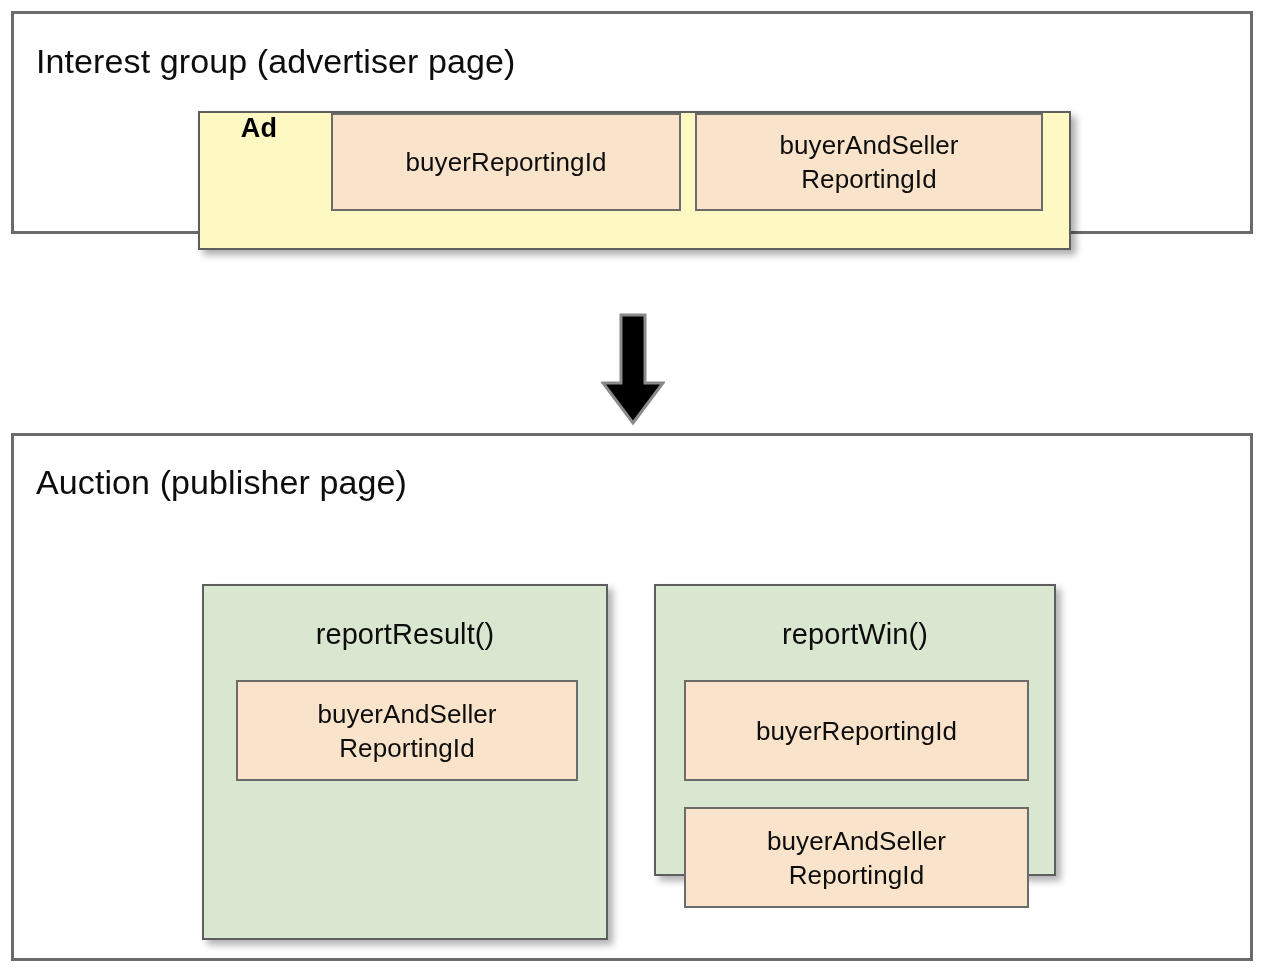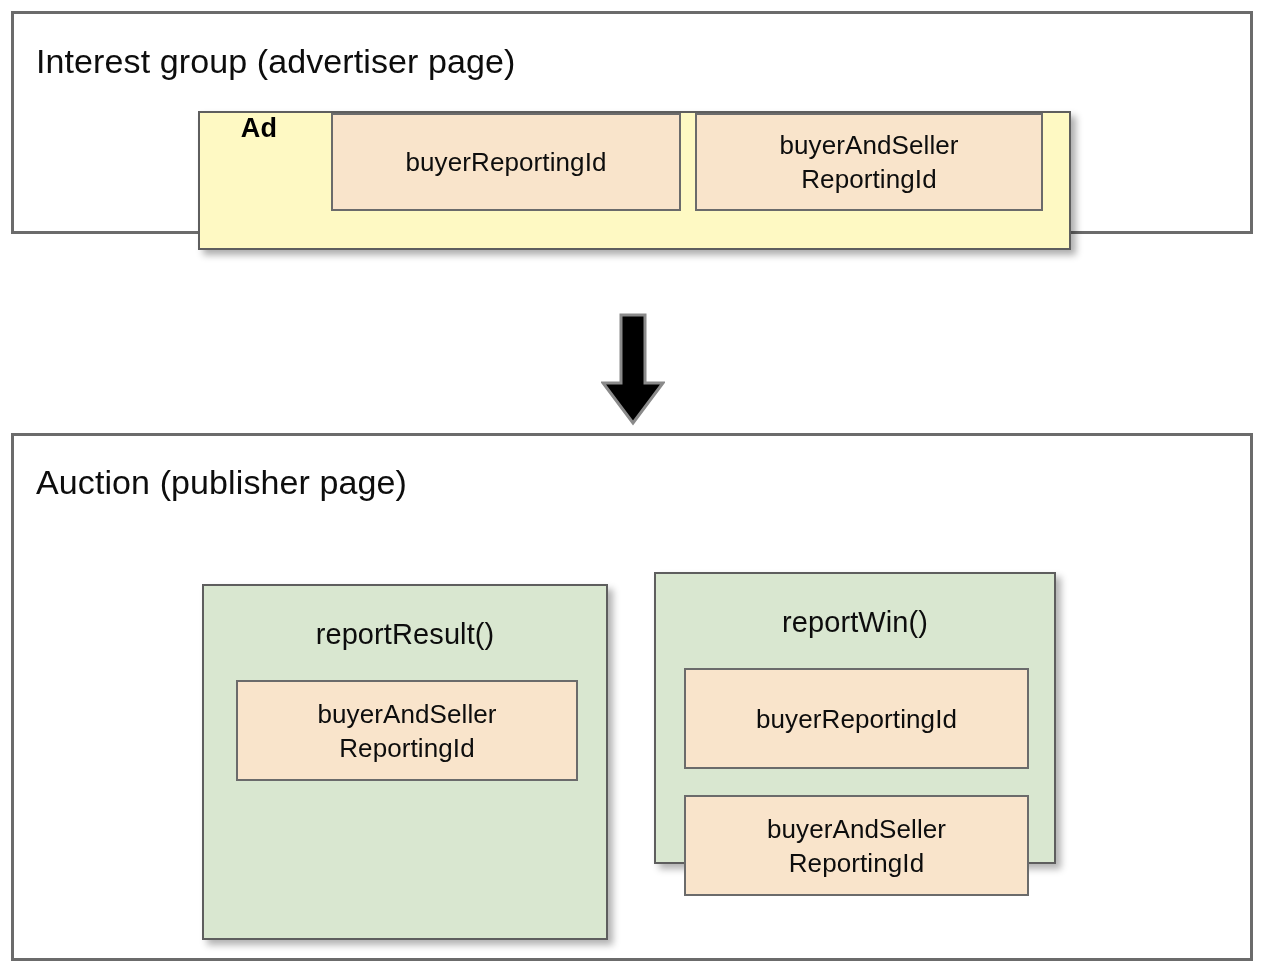--- a/index.html
+++ b/index.html
@@ -131,21 +131,21 @@
     margin-top: 28px;
   }
   #fn-report-result {
     left: 188px;
     top: 120px;
     width: 406px;
     height: 356px;
   }
   #fn-report-win {
     left: 640px;
-    top: 108px;
+    top: 120px;
     width: 402px;
     height: 292px;
   }
   .fn-title {
     position: absolute;
     top: 31px;
     left: 0;
     right: 0;
     text-align: center;
     font-size: 29px;

